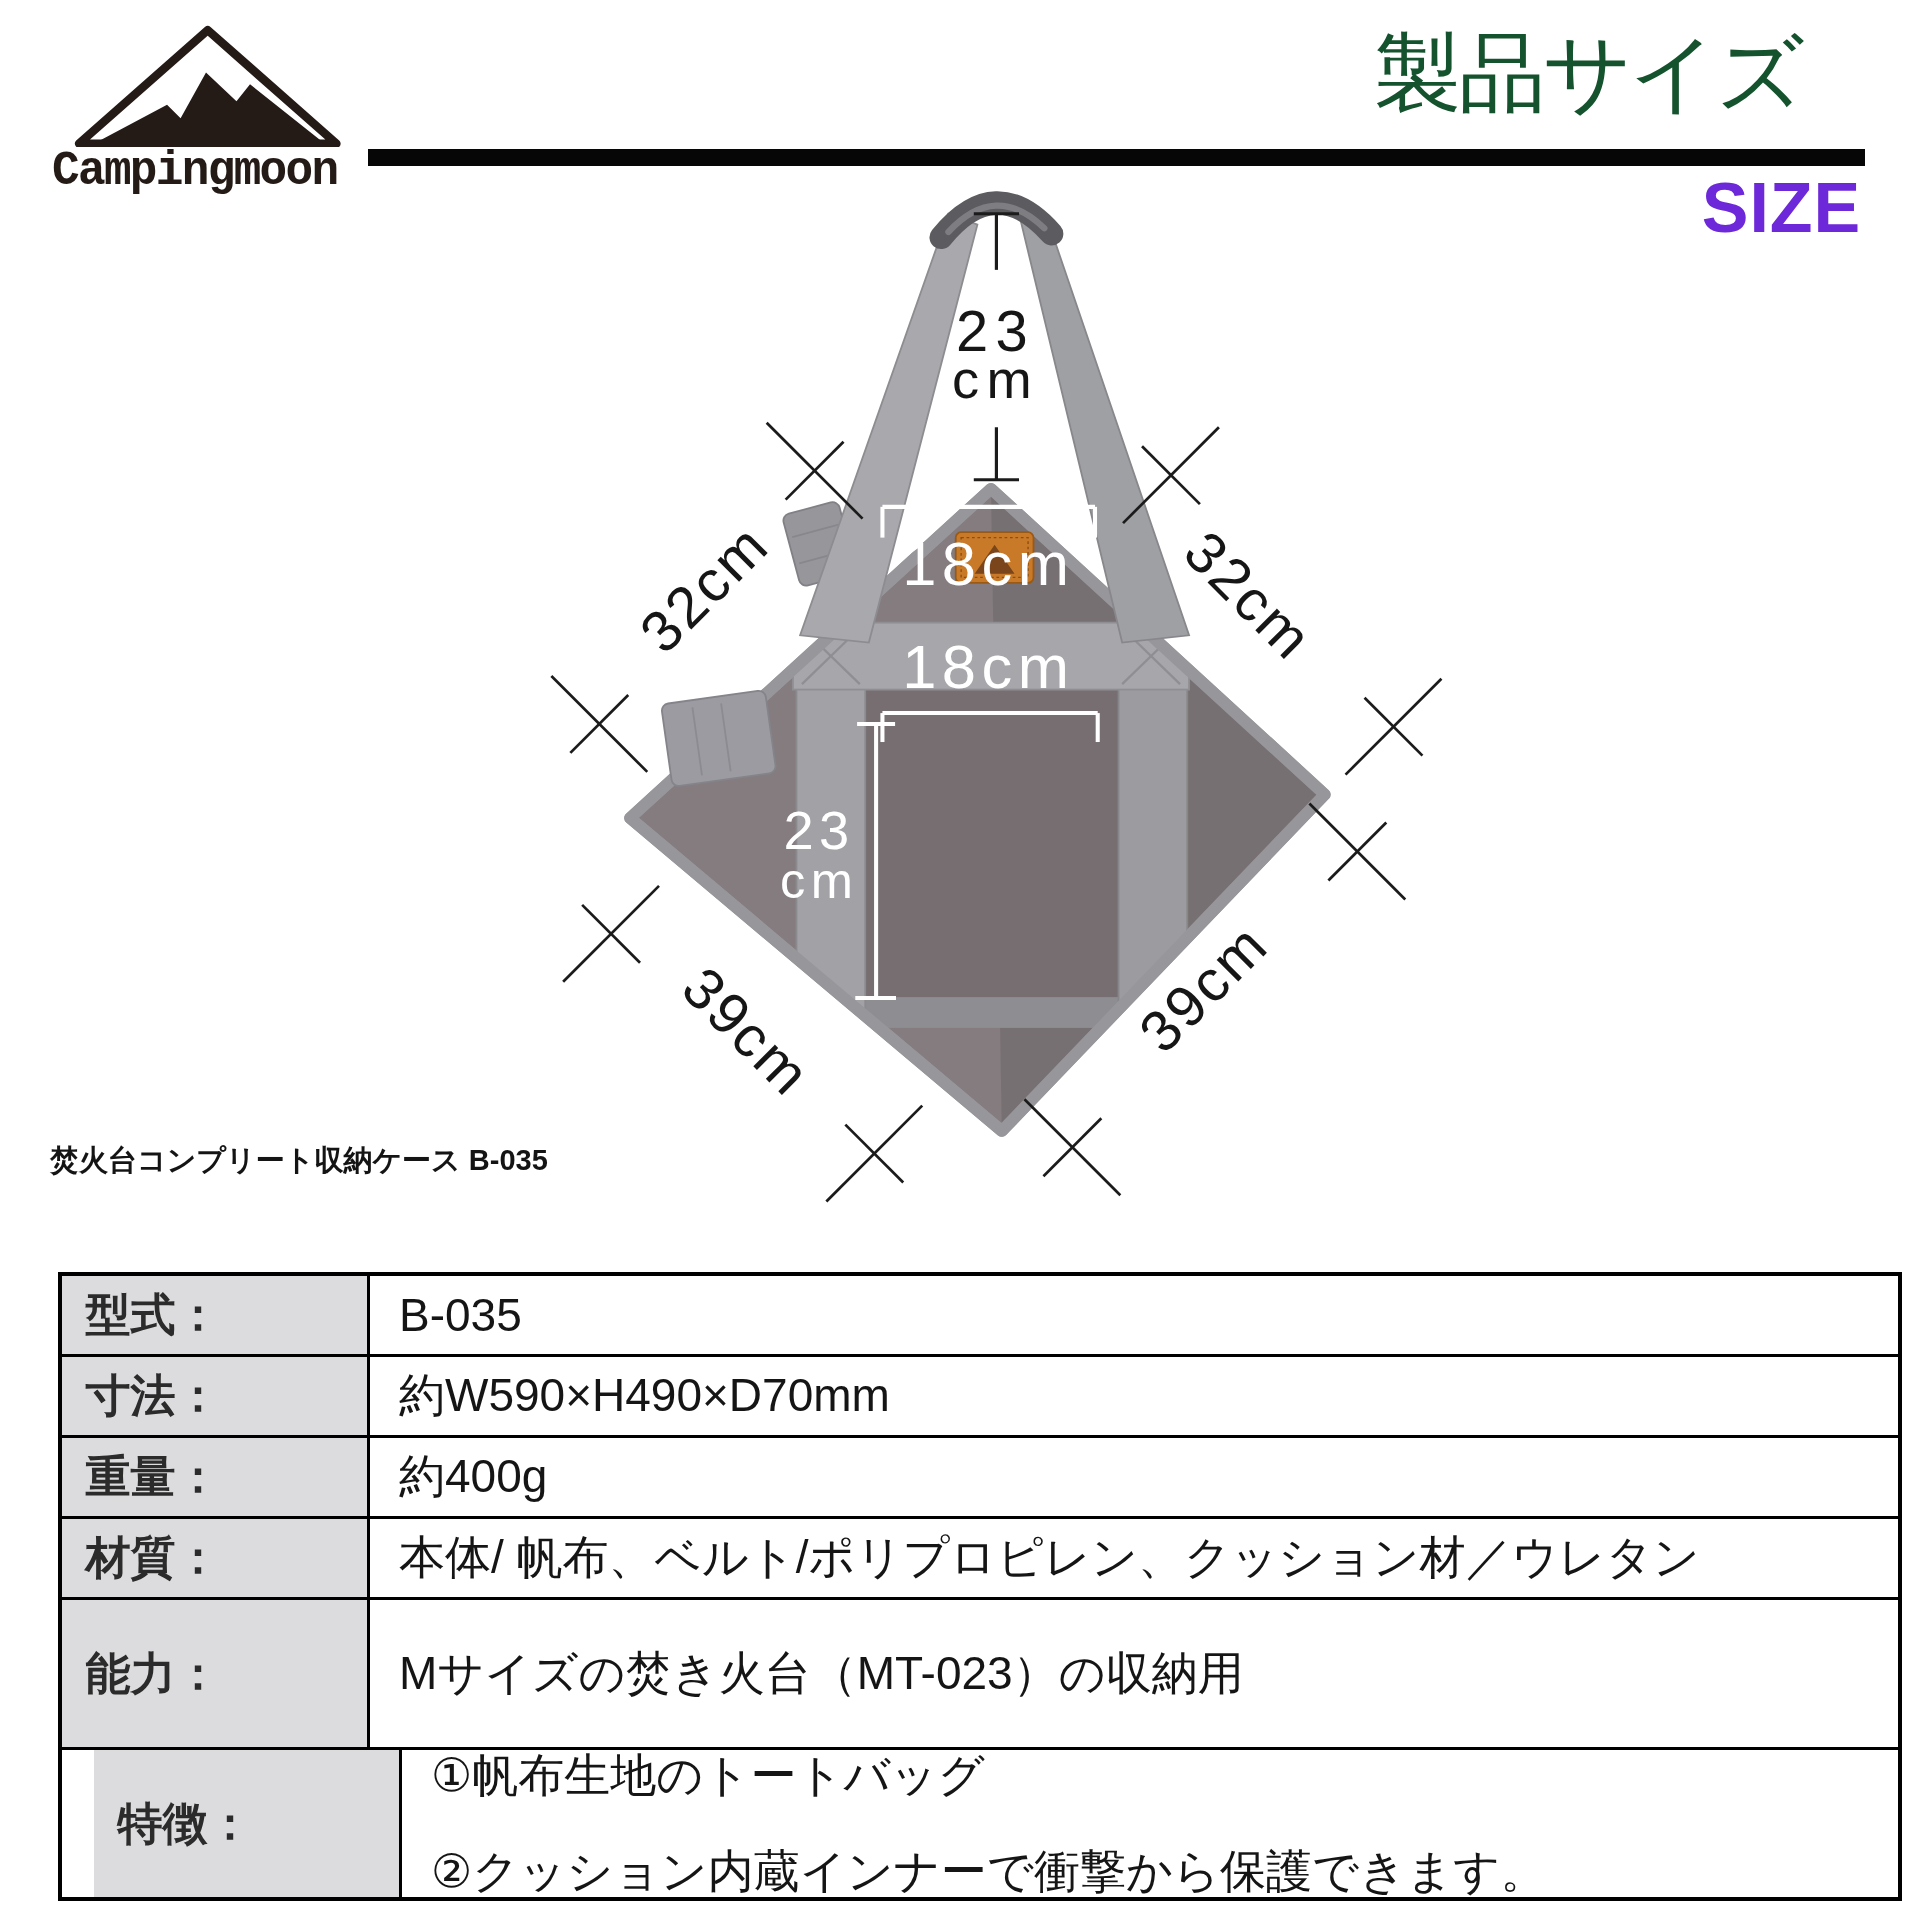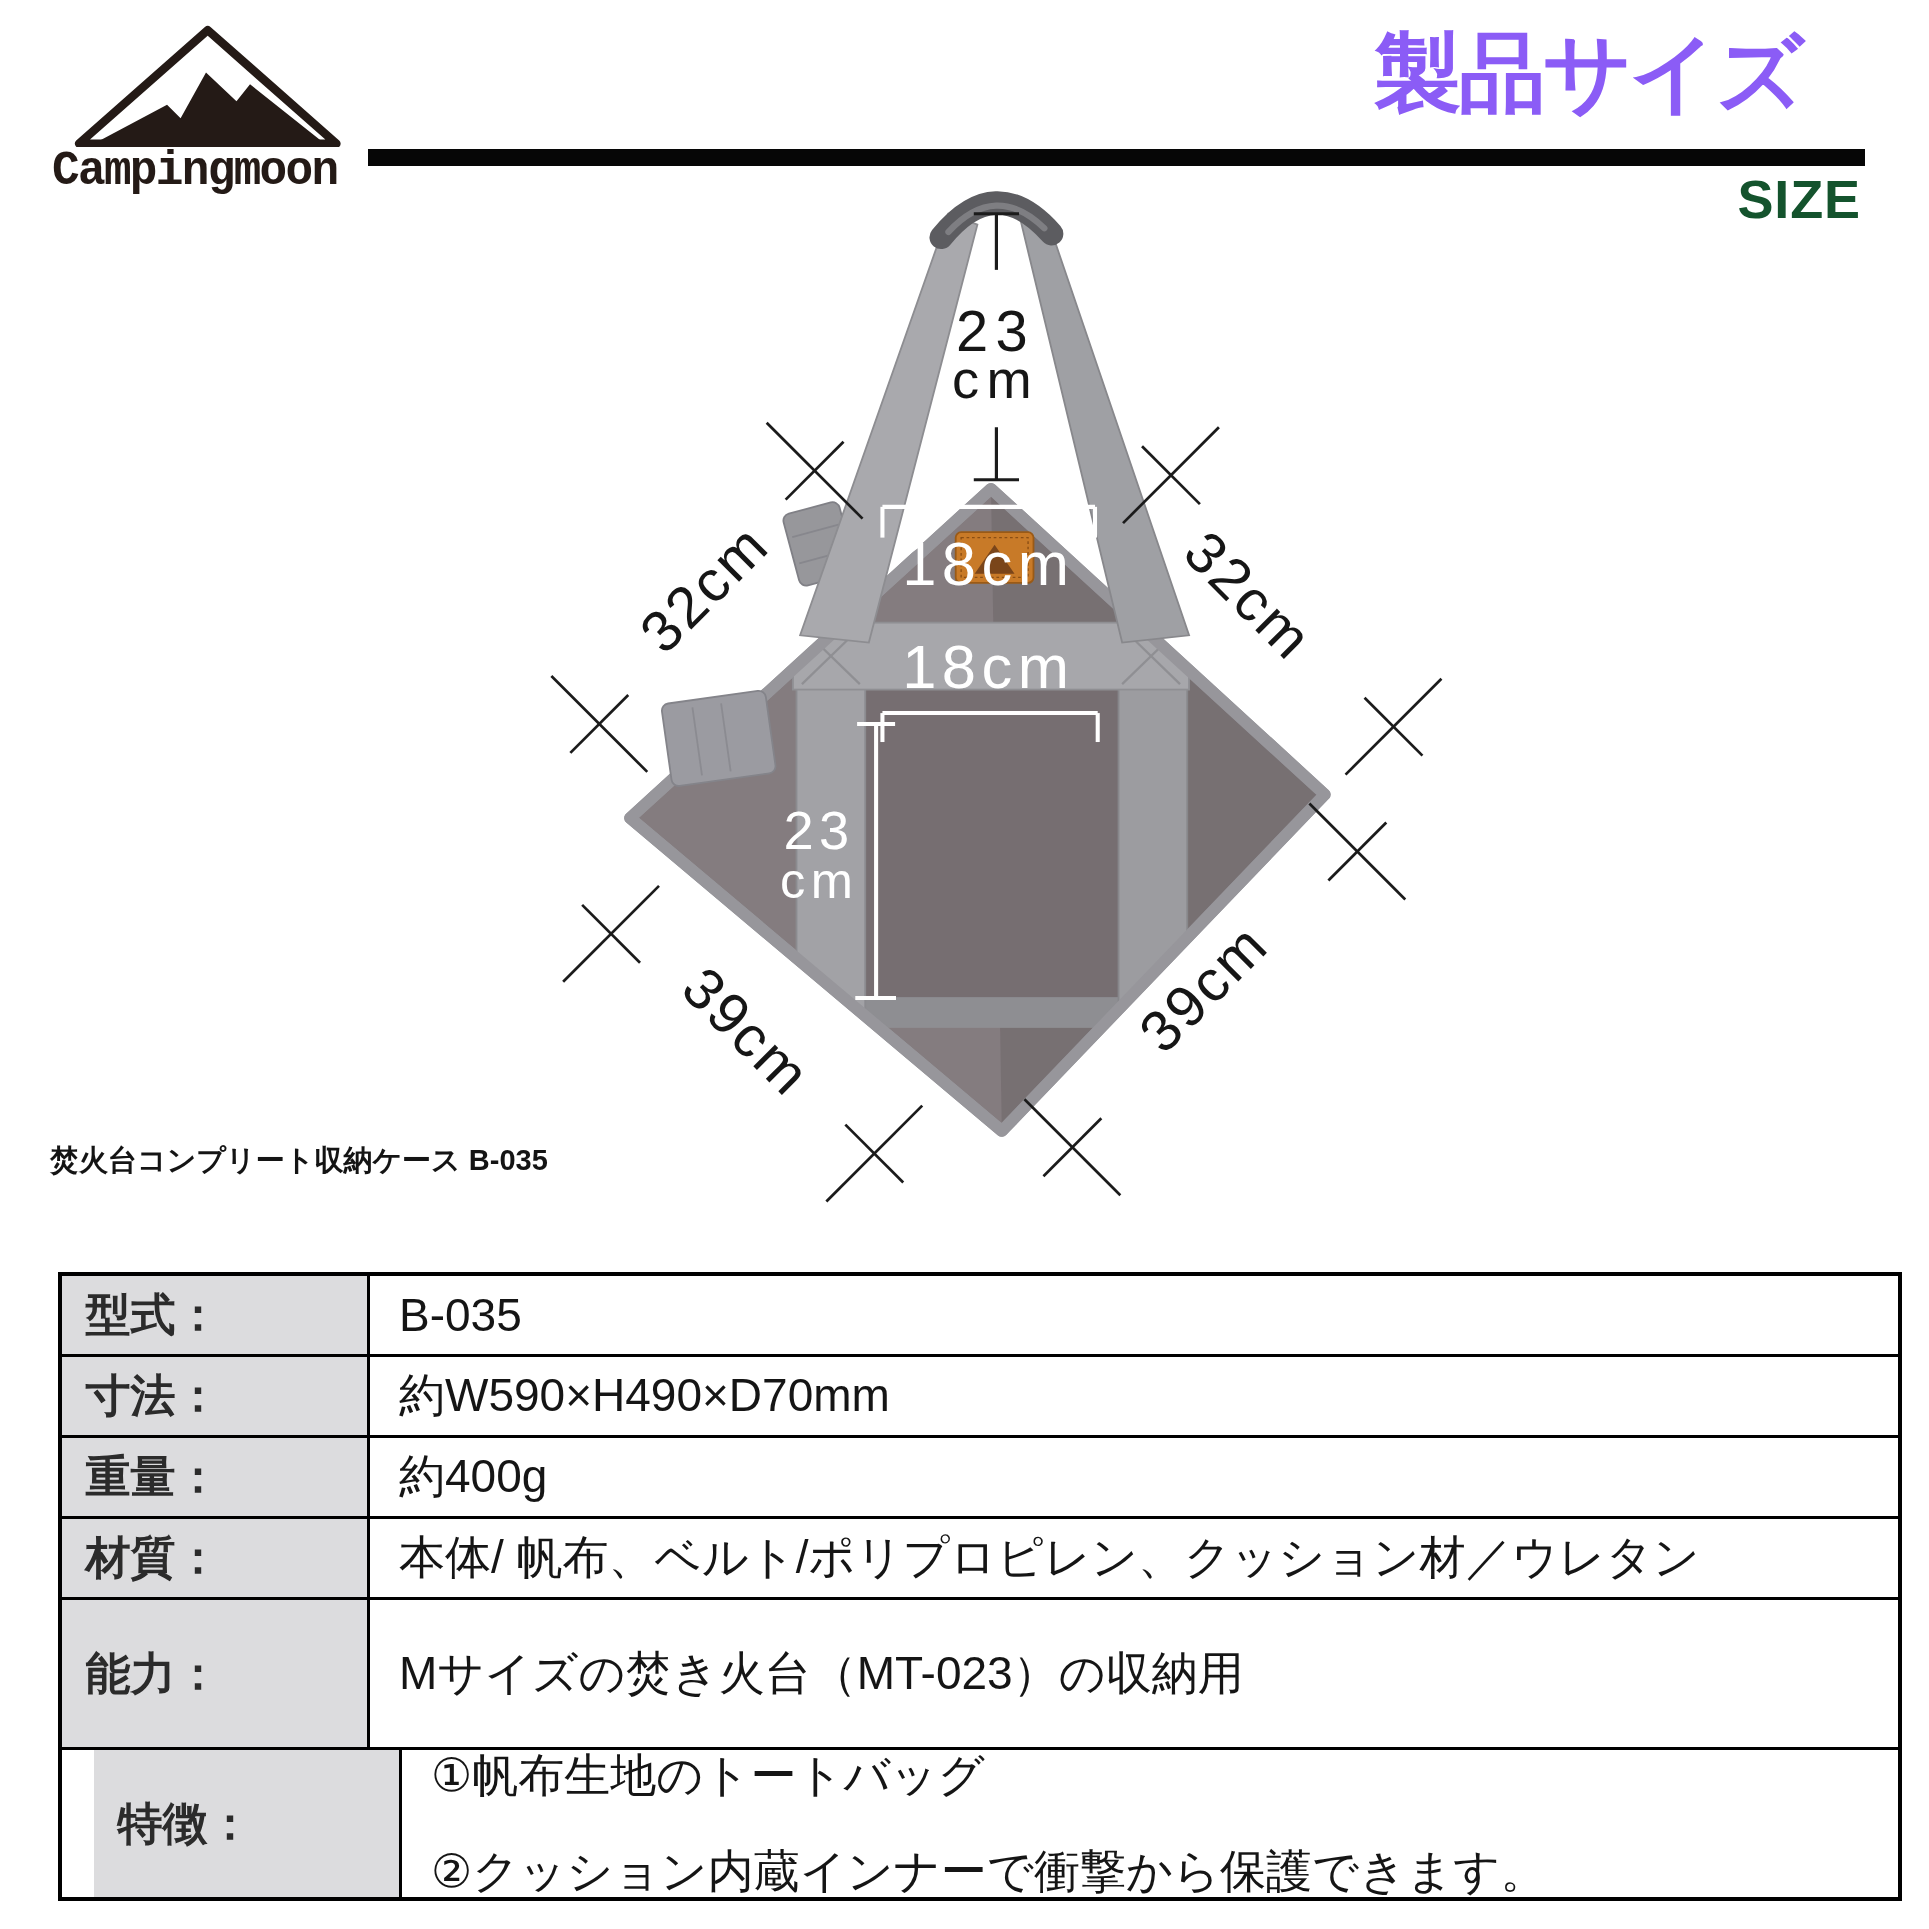--- a/index.html
+++ b/index.html
@@ -2,24 +2,24 @@
 <html style="font-size:14.5px"><head>
 <meta charset="utf-8">
 <style>
   html,body{margin:0;padding:0;background:#fff;}
   .page{position:relative;width:1930px;height:1930px;background:#ffffff;overflow:hidden;
         font-family:"Liberation Sans","DejaVu Sans",sans-serif;}
   
   .logo-block{position:absolute;left:52px;top:20px;width:308px;height:194px;font-family:Liberation Mono, monospace;}
   .brand-text{position:absolute;left:0px;top:123px;width:308px;font-size:49px;font-weight:800;
               color:#241a16;letter-spacing:-1.8px;transform:scaleX(.94);transform-origin:left;}
-  .jp-title{position:absolute;top:25px;right:128px;font-size:87px;font-weight:700;color:#8b5cf6;
+  .jp-title{position:absolute;top:25px;right:128px;font-size:87px;font-weight:400;color:#14532d;
             letter-spacing:-2.7px;line-height:1.1;}
   .black-bar{position:absolute;left:368px;top:149px;width:1497px;height:17px;background:#060606;}
-  .en-title{position:absolute;top:168px;right:69px;font-size:54px;font-weight:900;color:#14532d;
+  .en-title{position:absolute;top:168px;right:69px;font-size:70px;font-weight:900;color:#6d28d9;
             letter-spacing:0.9px;}
   
   .bag-svg{position:absolute;left:498px;top:163px;}
   .dim-black{stroke:#1b1b1b;stroke-width:3.5;fill:none;}
   .cross{stroke:#1b1b1b;stroke-width:3;fill:none;}
   .dim-white{stroke:#ffffff;stroke-width:4.5;fill:none;}
   text.dimtxt{font-family:"Liberation Sans","DejaVu Sans",sans-serif;}
   
   .prod-title{position:absolute;left:50px;top:1141px;font-size:29px;font-weight:bold;color:#141414;}
   .spec-table{position:absolute;left:50px;top:1272px;width:1844px;border:4.5px solid #000;

